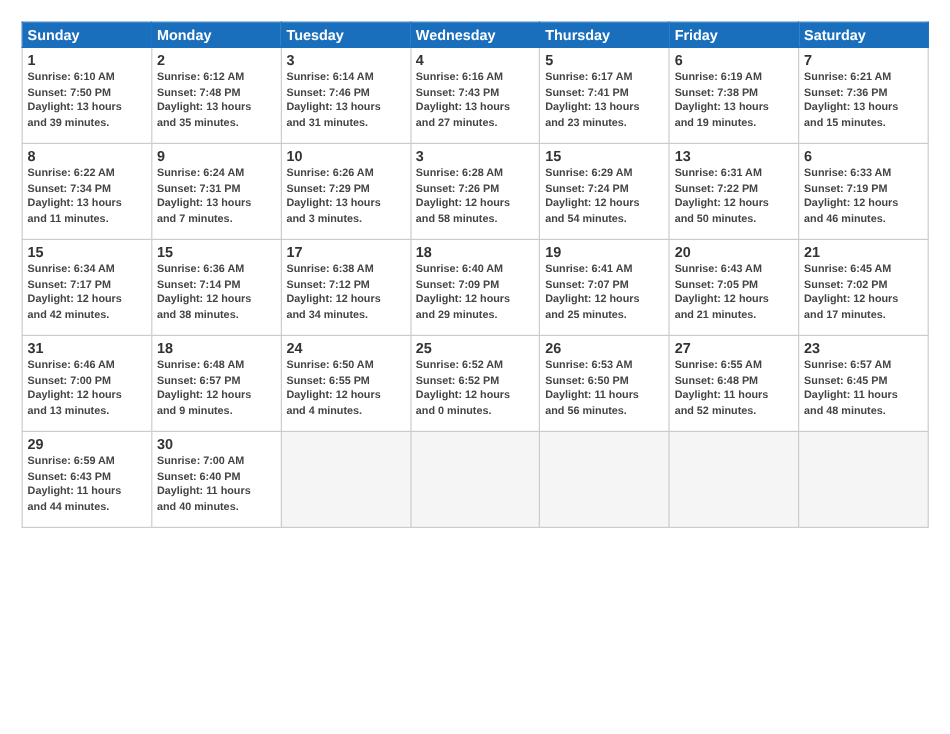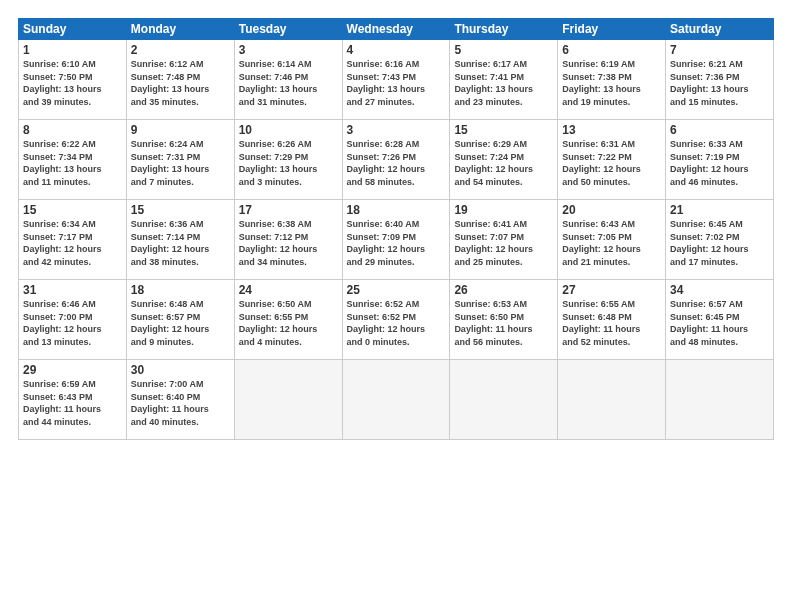--- a/index.html
+++ b/index.html
@@ -225,21 +225,21 @@
           </td>
           <td>
             <span class="day-num">26</span>
             <div class="day-info">Sunrise: 6:53 AM<br>Sunset: 6:50 PM<br>Daylight: 11 hours<br>and 56 minutes.</div>
           </td>
           <td>
             <span class="day-num">27</span>
             <div class="day-info">Sunrise: 6:55 AM<br>Sunset: 6:48 PM<br>Daylight: 11 hours<br>and 52 minutes.</div>
           </td>
           <td>
-            <span class="day-num">34</span>
+            <span class="day-num">23</span>
             <div class="day-info">Sunrise: 6:57 AM<br>Sunset: 6:45 PM<br>Daylight: 11 hours<br>and 48 minutes.</div>
           </td>
         </tr>
         <tr>
           <td>
             <span class="day-num">29</span>
             <div class="day-info">Sunrise: 6:59 AM<br>Sunset: 6:43 PM<br>Daylight: 11 hours<br>and 44 minutes.</div>
           </td>
           <td>
             <span class="day-num">30</span>

